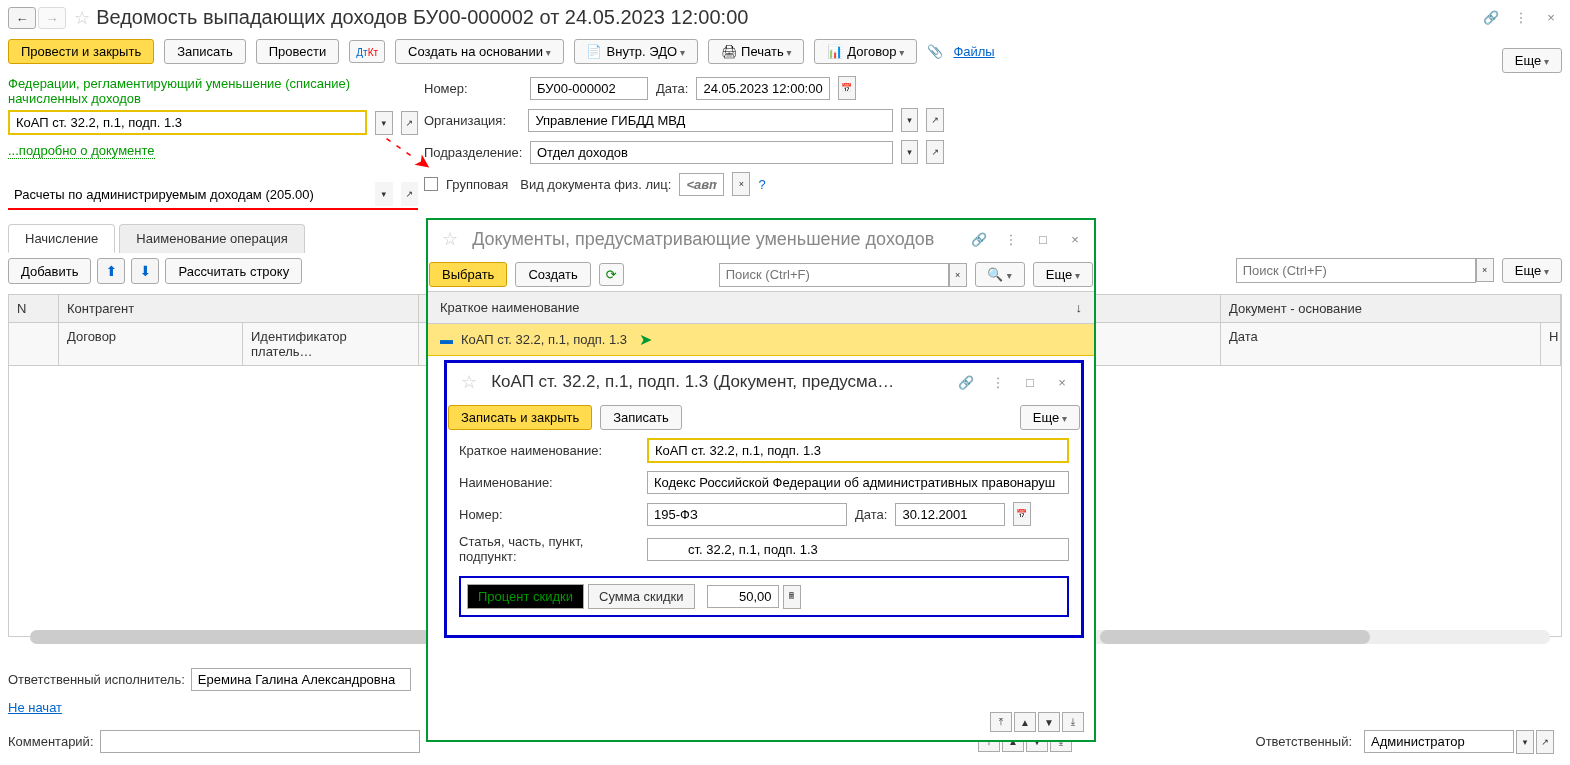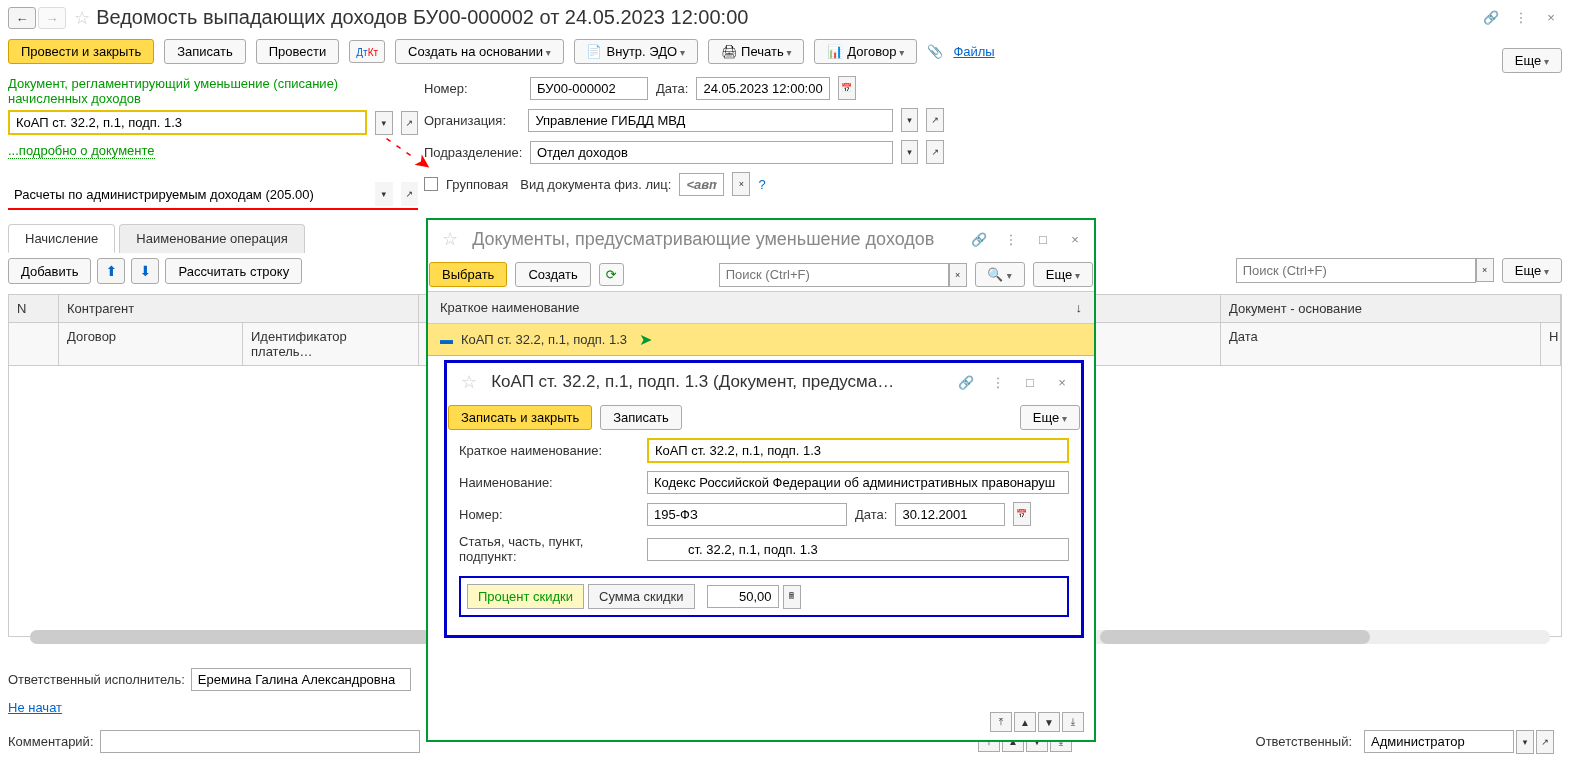--- a/index.html
+++ b/index.html
@@ -42,21 +42,21 @@
 .modal-head { display: flex; align-items: center; padding: 8px; gap: 8px; }
 .modal-title { font-size: 18px; color: #888; }
 .modal-toolbar { display: flex; gap: 8px; padding: 4px 1px; align-items: center; }
 .modal-table-head { background: #f0f0f0; padding: 8px 12px; border-top: 1px solid #ccc; border-bottom: 1px solid #ccc; display: flex; }
 .modal-row { background: #ffe680; padding: 6px 12px; display: flex; align-items: center; gap: 8px; border-bottom: 1px solid #e6c200; }
 .modal2 { position: absolute; left: 444px; top: 360px; width: 640px; border: 3px solid #0000cc; background: #fff; z-index: 20; padding-bottom: 10px; }
 .form-row { display: flex; align-items: center; gap: 8px; padding: 4px 12px; }
 .form-lbl { width: 180px; }
 .discount-box { margin: 8px 12px; border: 2px solid #0000cc; padding: 6px; display: flex; gap: 4px; align-items: center; }
 .toggle-btn { padding: 4px 10px; border: 1px solid #aaa; background: #f5f5f5; cursor: pointer; }
-.toggle-btn.active { color: #009900; background: #fef9c3; }
+.toggle-btn.active { color: #009900; background: #000000; }
 .arrow-red { position: absolute; color: red; font-size: 20px; z-index: 5; }
 .arrow-green { position: absolute; color: #009933; font-size: 16px; z-index: 15; }
 .checkbox { width: 14px; height: 14px; border: 1px solid #888; }
 .more-right { position: absolute; right: 8px; top: 48px; }
 .nav-btns-footer { display: flex; gap: 2px; }
 .nav-sm { width: 22px; height: 20px; border: 1px solid #aaa; background: #f5f5f5; display: flex; align-items: center; justify-content: center; cursor: pointer; font-size: 10px; }
 </style>
 </head>
 <body>
 
@@ -80,21 +80,21 @@
   <button class="btn btn-dd">Создать на основании</button>
   <button class="btn btn-dd">📄 <span>Внутр. ЭДО</span></button>
   <button class="btn btn-dd">🖨 <span>Печать</span></button>
   <button class="btn btn-dd">📊 <span>Договор</span></button>
   <span class="clip">📎</span>
   <span class="link">Файлы</span>
 </div>
 <button class="btn btn-dd more-right">Еще</button>
 
 <div class="left-col">
-  <div class="green-label">Документ, регламентирующий уменьшение (списание) начисленных доходов</div>
+  <div class="green-label">Федерации, регламентирующий уменьшение (списание) начисленных доходов</div>
   <div class="row">
     <input class="input input-yellow" style="width: 370px;" value="КоАП ст. 32.2, п.1, подп. 1.3">
     <div class="dd-btn">▾</div>
     <div class="dd-btn">↗</div>
   </div>
   <div style="margin-bottom:24px"><span class="link-green">...подробно о документе</span></div>
   <div class="row red-underline" style="padding-bottom:2px">
     <input class="input" style="width: 370px; border: none;" value="Расчеты по администрируемым доходам (205.00)">
     <div class="dd-btn" style="border:none">▾</div>
     <div class="dd-btn" style="border:none">↗</div>

